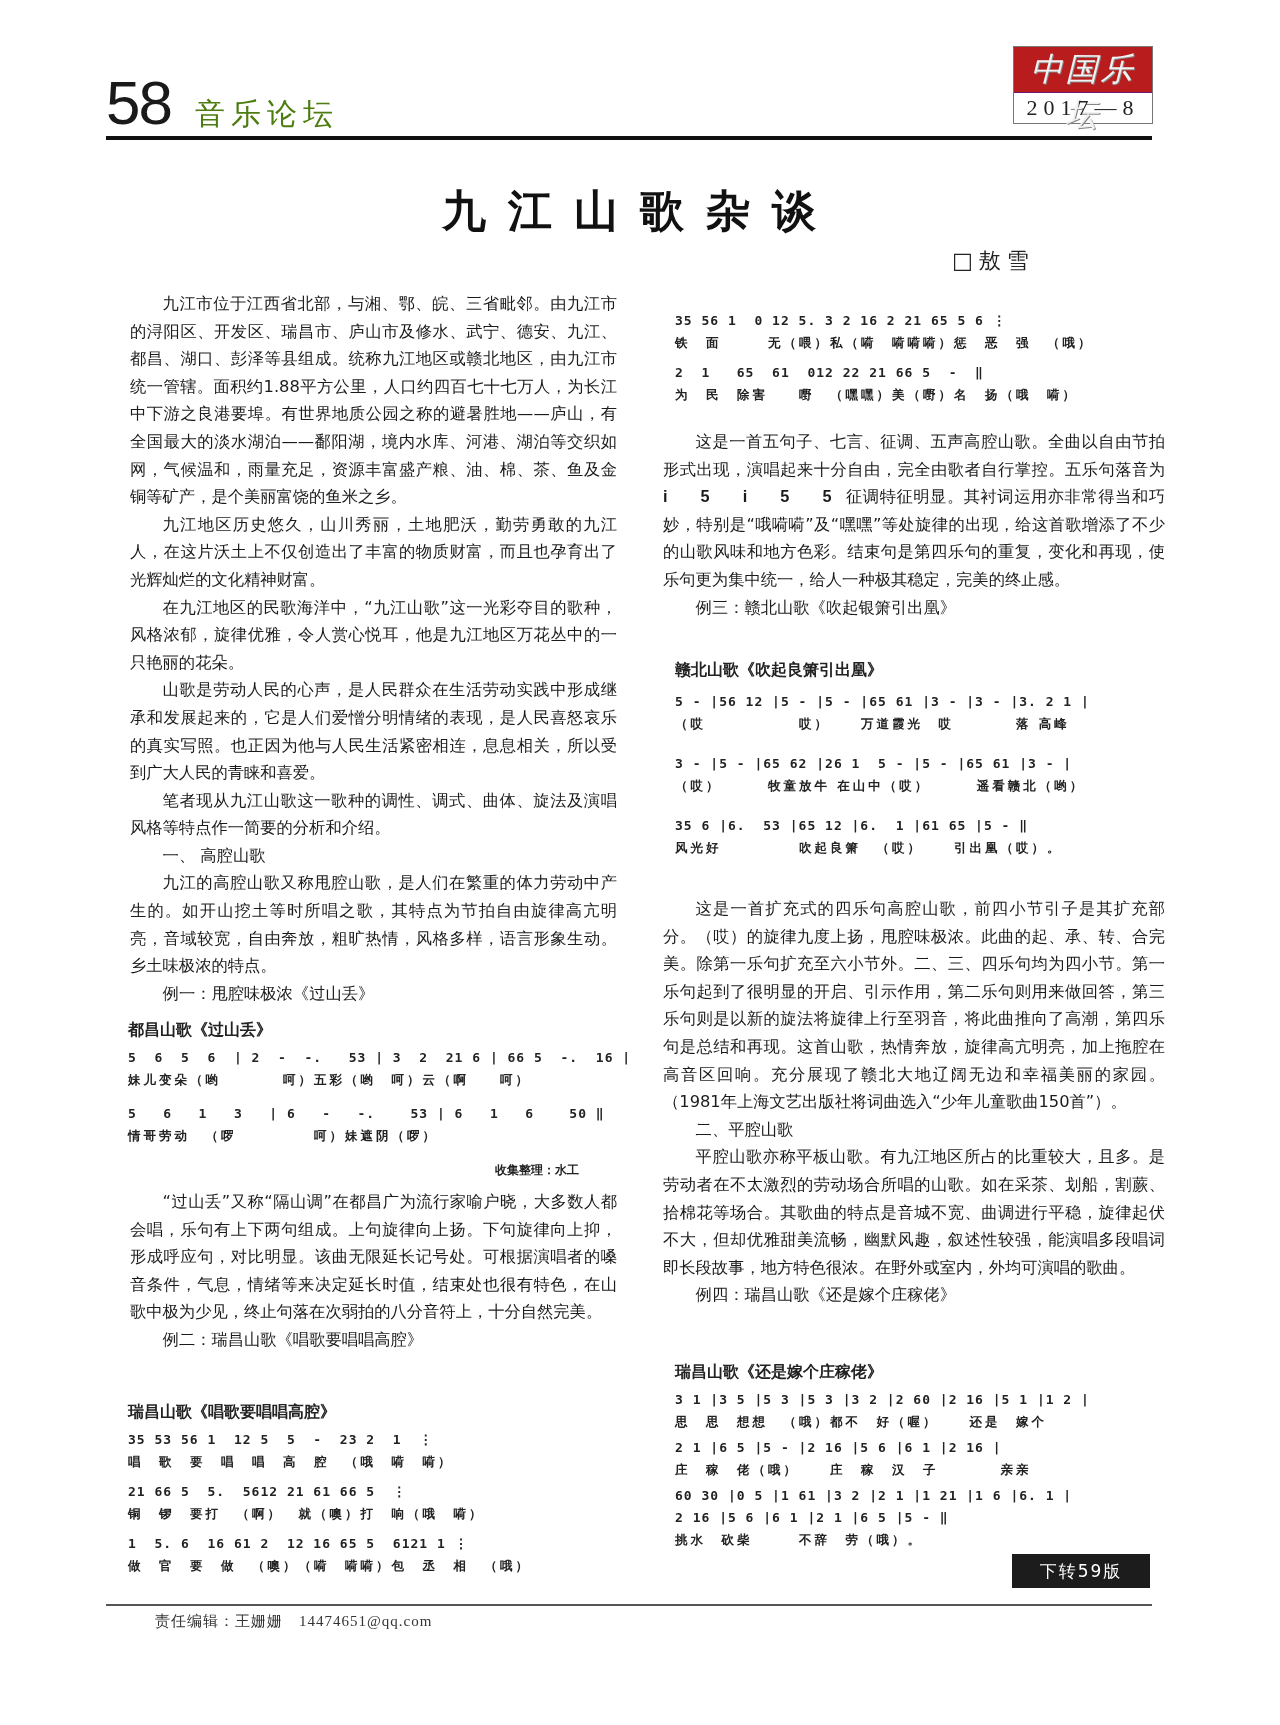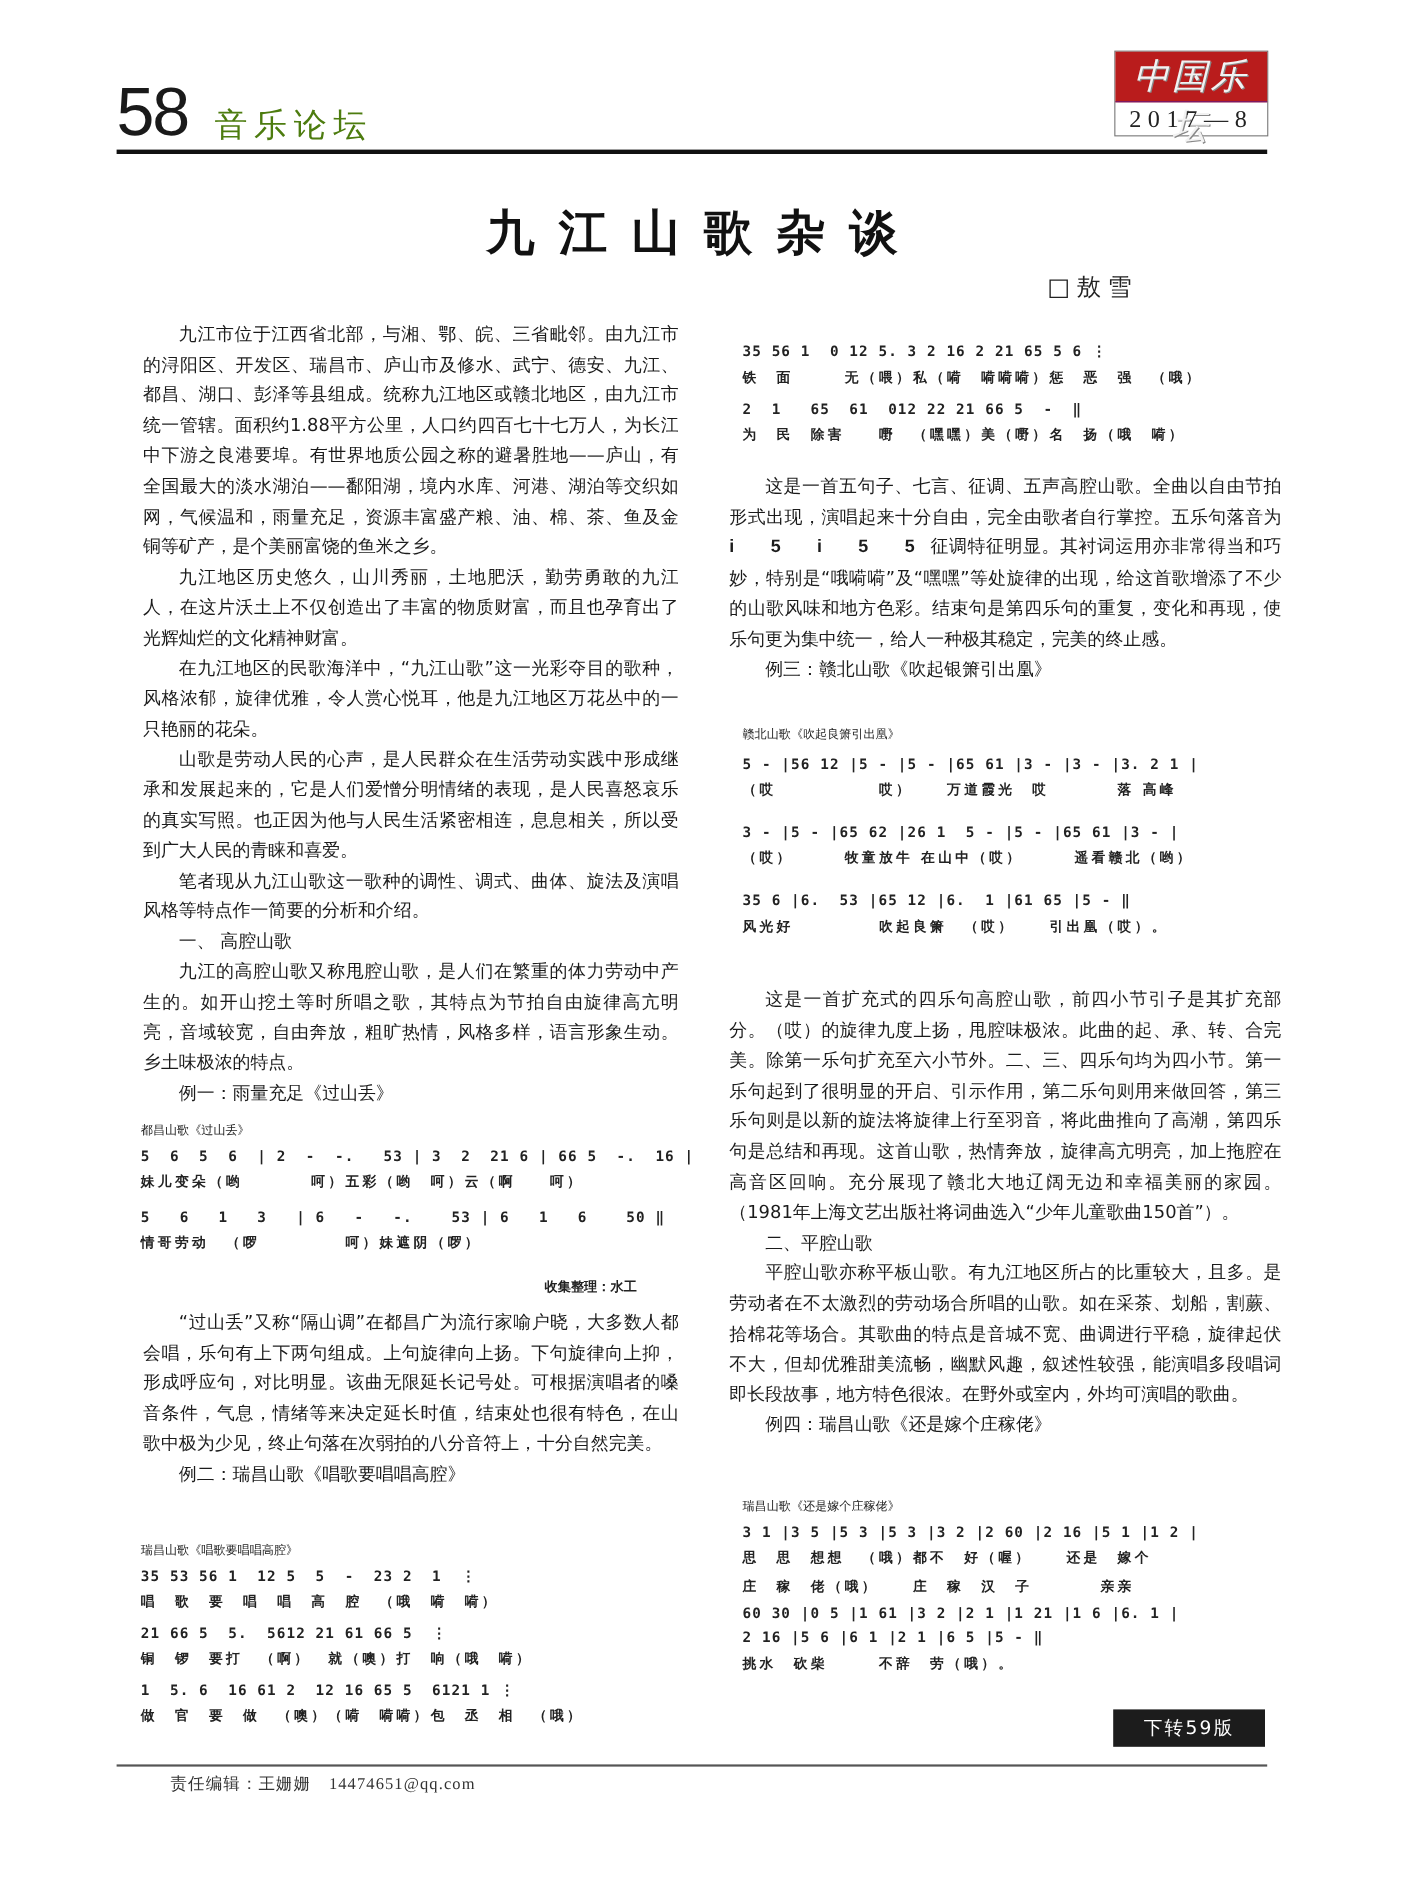--- a/index.html
+++ b/index.html
@@ -11,21 +11,21 @@
   .logo-top { height:45px; background:#b91c1c; color:#f2f2f2; font-family:"DejaVu Serif",serif; font-size:32px; font-style:italic; text-align:center; line-height:45px; letter-spacing:3px; text-shadow:1px 1px 0 #888; border-bottom:1px solid #701a75; }
   .logo-bot { height:30px; font-family:"Liberation Serif",serif; font-size:22px; text-align:center; line-height:30px; letter-spacing:6px; color:#222; }
   .hdr-rule { position:absolute; left:106px; top:136px; width:1046px; height:4px; background:#111; }
   .title { position:absolute; left:0; width:1280px; top:182px; text-align:center; font-family:Liberation Mono, monospace; font-weight:bold; font-size:44px; letter-spacing:22px; color:#111; }
   .author { position:absolute; left:952px; top:246px; font-family:"DejaVu Serif",serif; font-size:22px; color:#222; letter-spacing:6px; }
   .col { position:absolute; font-size:16.3px; line-height:27.6px; color:#1b1b1b; }
   .col p { margin:0; text-indent:2em; text-align:justify; }
   .col-left { left:130px; top:290px; width:487px; }
   .col-right { left:663px; top:430px; width:502px; }
   .score { position:absolute; font-size:12px; font-weight:bold; color:#222; }
-  .score .st { font-size:11px; font-weight:normal; margin-bottom:6px; }
+  .score .st { font-size:16px; font-weight:bold; margin-bottom:6px; }
   .score .line { display:flex; gap:0; white-space:pre; font-family:"DejaVu Sans Mono",monospace; }
   .score .notes { font-size:13px; letter-spacing:1px; height:22px; line-height:22px; border-bottom:0; }
   .score .lyr { font-size:12.5px; height:22px; line-height:22px; font-family:"DejaVu Sans",sans-serif; letter-spacing:3px; margin-bottom:12px; }
   .credit { position:absolute; font-size:12px; font-weight:bold; color:#222; }
   .foot-rule { position:absolute; left:106px; top:1604px; width:1046px; height:2px; background:#555; }
   .footer { position:absolute; left:155px; top:1612px; font-family:"Liberation Serif",serif; font-size:15px; color:#333; letter-spacing:1px; }
   .cont { position:absolute; left:1012px; top:1554px; width:138px; height:34px; background:#1c1c1c; color:#fff; font-size:17px; line-height:34px; text-align:center; letter-spacing:2px; }
   .bold-notes { font-weight:bold; font-family:"Liberation Sans",sans-serif; letter-spacing:14px; }
 </style>
 </head>
@@ -43,21 +43,21 @@
 <div class="author">□敖雪</div>
 
 <div class="col col-left">
   <p>九江市位于江西省北部，与湘、鄂、皖、三省毗邻。由九江市的浔阳区、开发区、瑞昌市、庐山市及修水、武宁、德安、九江、都昌、湖口、彭泽等县组成。统称九江地区或赣北地区，由九江市统一管辖。面积约1.88平方公里，人口约四百七十七万人，为长江中下游之良港要埠。有世界地质公园之称的避暑胜地——庐山，有全国最大的淡水湖泊——鄱阳湖，境内水库、河港、湖泊等交织如网，气候温和，雨量充足，资源丰富盛产粮、油、棉、茶、鱼及金铜等矿产，是个美丽富饶的鱼米之乡。</p>
   <p>九江地区历史悠久，山川秀丽，土地肥沃，勤劳勇敢的九江人，在这片沃土上不仅创造出了丰富的物质财富，而且也孕育出了光辉灿烂的文化精神财富。</p>
   <p>在九江地区的民歌海洋中，“九江山歌”这一光彩夺目的歌种，风格浓郁，旋律优雅，令人赏心悦耳，他是九江地区万花丛中的一只艳丽的花朵。</p>
   <p>山歌是劳动人民的心声，是人民群众在生活劳动实践中形成继承和发展起来的，它是人们爱憎分明情绪的表现，是人民喜怒哀乐的真实写照。也正因为他与人民生活紧密相连，息息相关，所以受到广大人民的青睐和喜爱。</p>
   <p>笔者现从九江山歌这一歌种的调性、调式、曲体、旋法及演唱风格等特点作一简要的分析和介绍。</p>
   <p>一、 高腔山歌</p>
   <p>九江的高腔山歌又称甩腔山歌，是人们在繁重的体力劳动中产生的。如开山挖土等时所唱之歌，其特点为节拍自由旋律高亢明亮，音域较宽，自由奔放，粗旷热情，风格多样，语言形象生动。乡土味极浓的特点。</p>
-  <p>例一：雨量充足《过山丢》</p>
+  <p>例一：甩腔味极浓《过山丢》</p>
 </div>
 
 <div class="score" style="left:128px; top:1020px; width:490px;">
   <div class="st">都昌山歌《过山丢》</div>
   <div class="line notes">5  6  5  6  | 2  -  -.   53 | 3  2  21 6 | 66 5  -.  16 |</div>
   <div class="line lyr">妹儿变朵（哟　　　　呵）五彩（哟　呵）云（啊　　呵）</div>
   <div class="line notes">5   6   1   3   | 6   -   -.    53 | 6   1   6    50 ‖</div>
   <div class="line lyr">情哥劳动　（啰　　　　　呵）妹遮阴（啰）</div>
 </div>
 <div class="credit" style="left:495px; top:1162px;">收集整理：水工</div>
@@ -103,20 +103,21 @@
   <p>这是一首扩充式的四乐句高腔山歌，前四小节引子是其扩充部分。（哎）的旋律九度上扬，甩腔味极浓。此曲的起、承、转、合完美。除第一乐句扩充至六小节外。二、三、四乐句均为四小节。第一乐句起到了很明显的开启、引示作用，第二乐句则用来做回答，第三乐句则是以新的旋法将旋律上行至羽音，将此曲推向了高潮，第四乐句是总结和再现。这首山歌，热情奔放，旋律高亢明亮，加上拖腔在高音区回响。充分展现了赣北大地辽阔无边和幸福美丽的家园。（1981年上海文艺出版社将词曲选入“少年儿童歌曲150首”）。</p>
   <p>二、平腔山歌</p>
   <p>平腔山歌亦称平板山歌。有九江地区所占的比重较大，且多。是劳动者在不太激烈的劳动场合所唱的山歌。如在采茶、划船，割蕨、拾棉花等场合。其歌曲的特点是音城不宽、曲调进行平稳，旋律起伏不大，但却优雅甜美流畅，幽默风趣，叙述性较强，能演唱多段唱词即长段故事，地方特色很浓。在野外或室内，外均可演唱的歌曲。</p>
   <p>例四：瑞昌山歌《还是嫁个庄稼佬》</p>
 </div>
 
 <div class="score" style="left:675px; top:1362px; width:505px;">
   <div class="st" style="margin-bottom:6px">瑞昌山歌《还是嫁个庄稼佬》</div>
   <div class="line notes">3 1 |3 5 |5 3 |5 3 |3 2 |2 60 |2 16 |5 1 |1 2 |</div>
   <div class="line lyr" style="margin-bottom:4px">思　思　想想　（哦）都不　好（喔）　　还是　嫁个</div>
+  <div class="line notes">2 1 |6 5 |5 - |2 16 |5 6 |6 1 |2 16 |</div>
   <div class="line lyr" style="margin-bottom:4px">庄　稼　佬（哦）　　庄　稼　汉　子　　　　亲亲</div>
   <div class="line notes">60 30 |0 5 |1 61 |3 2 |2 1 |1 21 |1 6 |6. 1 |</div>
   <div class="line notes" style="width:330px">2 16 |5 6 |6 1 |2 1 |6 5 |5 - ‖</div>
   <div class="line lyr" style="width:330px">挑水　砍柴　　　不辞　劳（哦）。</div>
 </div>
 
 <div class="cont">下转59版</div>
 
 <div class="foot-rule"></div>
 <div class="footer">责任编辑：王姗姗　14474651@qq.com</div>

